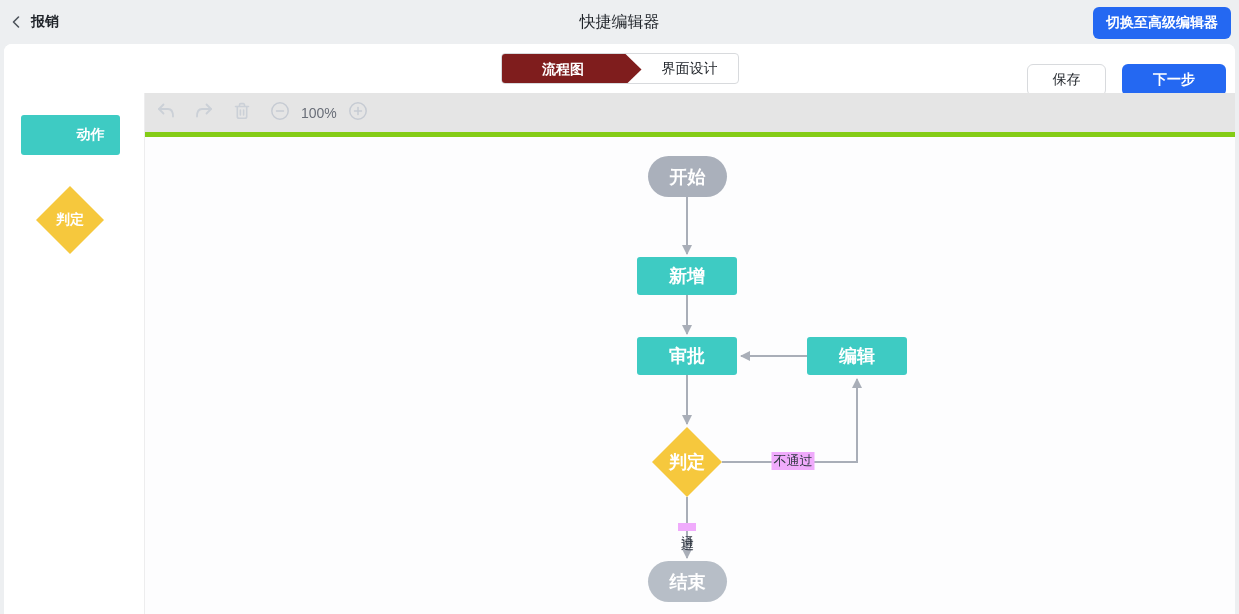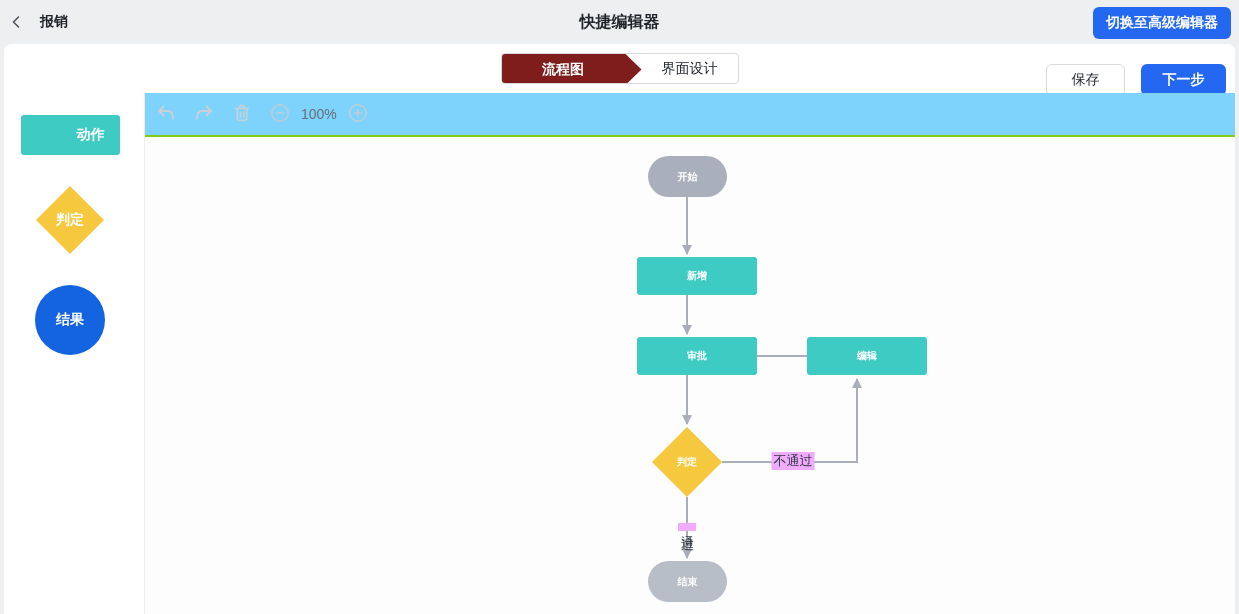--- a/index.html
+++ b/index.html
@@ -8,26 +8,26 @@
     font-family:"Liberation Sans","DejaVu Sans",sans-serif;
     background:#edeff1;
     position:relative;
     color:#1f2329;
   }
   
   .topbar{
     height:44px; background:#edeff1; display:flex; align-items:center;
     position:relative; padding:0 10px;
   }
-  .back{ display:flex; align-items:center; gap:18px; cursor:pointer; }
+  .back{ display:flex; align-items:center; gap:9px; cursor:pointer; }
   .back svg{ display:block; }
   .back-label{ font-size:14px; font-weight:700; color:#1f2329; }
   .page-title{
     position:absolute; left:50%; top:50%; transform:translate(-50%,-50%);
-    font-size:16px; font-weight:700; color:#1f2329;
+    font-size:16px; font-weight:400; color:#1f2329;
   }
   .switch-btn{
     position:absolute; right:8px; top:7px; height:29px; padding:16px 13px;
     background:#2468f2; border:none; border-radius:6px; color:#fff;
     font-size:14px; font-weight:700; display:flex; align-items:center; cursor:pointer;
     font-family:inherit;
   }
   
   .panel{
     position:absolute; left:4px; right:4px; top:44px; bottom:0;
@@ -51,21 +51,21 @@
     font-size:14px; color:#1f2329; cursor:pointer;
   }
   .header-actions{
     position:absolute; right:9px; top:20px; display:flex; gap:16px;
   }
   .save-btn{
     width:79px; height:32px; background:#fff; border:1px solid #d8dadd;
     border-radius:6px; font-size:14px; color:#1f2329; cursor:pointer; font-family:inherit;
   }
   .next-btn{
-    width:85px; height:32px; background:#2468f2; border:none;
+    width:104px; height:32px; background:#2468f2; border:none;
     border-radius:6px; font-size:14px; font-weight:700; color:#fff; cursor:pointer; font-family:inherit;
   }
   
   .main{ position:absolute; top:49px; left:0; right:0; bottom:0; display:flex; }
   .sidebar{ width:141px; background:#fff; border-right:1px solid #ededee; position:relative; flex:none; }
   .pal-rect{
     position:absolute; left:17px; top:22px; width:99px; height:40px;
     background:#3ecbc3; border-radius:3px; color:#fff; font-size:14px; font-weight:700;
     display:flex; align-items:center; justify-content:center; cursor:grab;padding-left:40px;
   }
@@ -75,37 +75,37 @@
     color:#fff; font-size:14px; font-weight:700;
     display:flex; align-items:center; justify-content:center; cursor:grab;
   }
   .pal-circle{
     position:absolute; left:31px; top:192px; width:70px; height:70px;
     background:#1463e0; border-radius:50%; color:#fff; font-size:14px; font-weight:700;
     display:flex; align-items:center; justify-content:center; cursor:grab;
   }
   .canvas{ flex:1; position:relative; background:#fdfdfe; }
   .canvas-toolbar{
-    height:44px; background:#7dd3fc; border-bottom:2px solid #84cc16;
+    height:44px; background:#e5e5e5; border-bottom:5px solid #84cc16;
     display:flex; align-items:center; padding-left:6px;
   }
   .tb-btn{
     width:30px; height:30px; border:none; background:transparent; border-radius:4px;
     display:flex; align-items:center; justify-content:center; cursor:pointer; margin-right:8px;
   }
   .zoom-level{ font-size:14px; color:#696e78; margin:0 6px 0 -2px; }
   
   .flow{ position:absolute; left:0; right:0; top:44px; bottom:0; }
   .flow svg.edges{ position:absolute; left:0; top:0; width:100%; height:100%; }
   .node{
     position:absolute; display:flex; align-items:center; justify-content:center;
-    color:#fff; font-size:10px; font-weight:700; cursor:pointer;
+    color:#fff; font-size:18px; font-weight:700; cursor:pointer;
   }
   .n-stadium{ width:79px; height:41px; border-radius:21px; }
-  .n-rect{ width:120px; height:38px; border-radius:3px; background:#3ecbc3; }
+  .n-rect{ width:100px; height:38px; border-radius:3px; background:#3ecbc3; }
   .n-diamond{ width:70px; height:70px; background:#f6c83d; clip-path:polygon(50% 0,100% 50%,50% 100%,0 50%); }
   .edge-label{
     position:absolute; font-size:13px; color:#333a45; background:#f0abfc;
     padding:0 2px; transform:translate(-50%,-50%); cursor:pointer;
   }
   .edge-label.vertical{ writing-mode:vertical-rl; padding:2px 0; letter-spacing:2px; }
 </style>
 </head>
 <body>
 
@@ -133,21 +133,20 @@
       <button class="save-btn">保存</button>
       <button class="next-btn">下一步</button>
     </div>
   </div>
 
   <div class="main">
 
     <div class="sidebar">
       <div class="pal-rect">动作</div>
       <div class="pal-diamond">判定</div>
-      <div class="pal-circle">结果</div>
     </div>
 
     <div class="canvas">
 
       <div class="canvas-toolbar">
         <button class="tb-btn">
           <span>
             <svg width="22" height="22" viewBox="0 0 22 22">
                 <path d="M8.5 4.5 L4 9 L8.5 13.5" fill="none" stroke="#cbd0d7" stroke-width="1.8" stroke-linecap="round" stroke-linejoin="round"></path>
                 <path d="M4 9 H13 C16.3 9 18 11.2 18 16.5" fill="none" stroke="#cbd0d7" stroke-width="1.8" stroke-linecap="round"></path>

